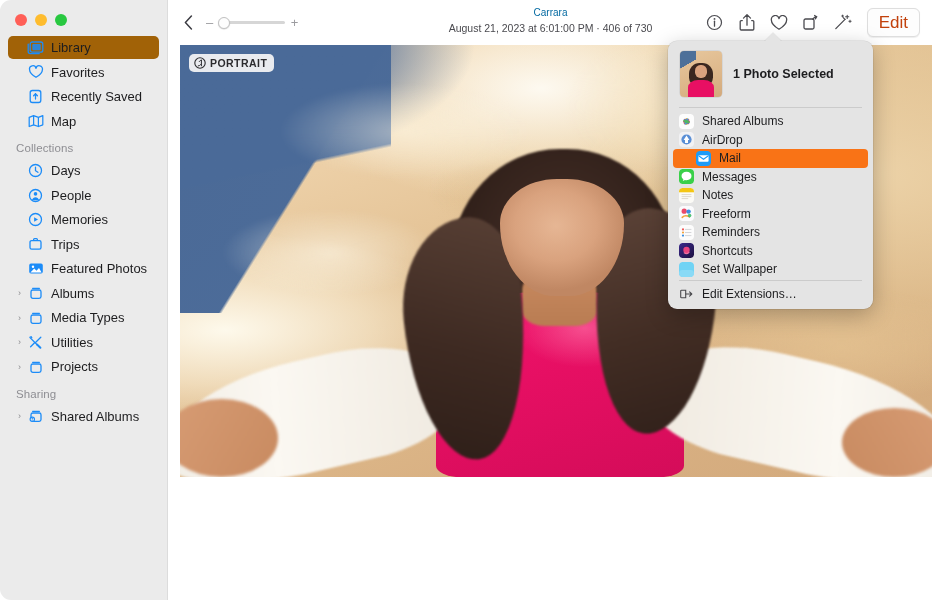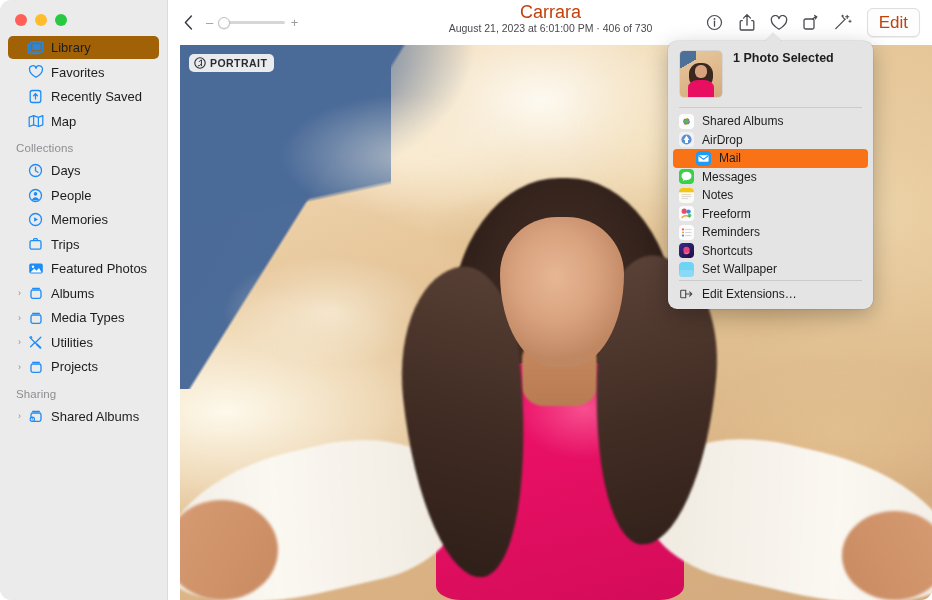--- a/index.html
+++ b/index.html
@@ -106,21 +106,21 @@
     width: 12px; height: 12px;
     background: #fdfdfd;
     border: 1px solid #c2c2c2;
     border-radius: 50%;
     box-shadow: 0 0.5px 1px rgba(0,0,0,.18);
   }
   .tb-center {
     position: absolute; left: 0; right: 0; top: 5px;
     text-align: center; pointer-events: none;
   }
-  .tb-title { font-size: 18px; color: #c2410c; line-height: 15px; }
+  .tb-title { font-size: 10px; color: #0369a1; line-height: 15px; }
   .tb-sub { font-size: 10.5px; color: #4a4a4f; line-height: 14px; margin-top: 1px; }
   .tb-right {
     margin-left: auto;
     display: flex; align-items: center; gap: 0px;
     padding-right: 12px;
   }
   .tb-icon {
     width: 32px; height: 28px;
     display: flex; align-items: center; justify-content: center;
     color: #4b4b50; cursor: default;
@@ -132,21 +132,21 @@
     border: 1px solid #dedede;
     border-radius: 6px;
     padding: 3.5px 11px;
     box-shadow: 0 0.5px 1px rgba(0,0,0,.07);
     cursor: default;
   }
 
   .photo-wrap {
     position: absolute;
     left: 11px; top: 45px;
-    width: 752px; height: 555px;
+    width: 752px; height: 432px;
     overflow: hidden;
   }
   .photo {
     position: absolute; inset: 0;
     background:
       
       radial-gradient(120% 95% at 2% 0%, rgba(86,116,160,.96) 0%, rgba(86,116,160,.94) 17%, rgba(86,116,160,0) 31%),
       
       radial-gradient(46% 30% at 6% 66%, rgba(255,252,240,.95) 0%, rgba(255,248,228,.5) 42%, rgba(255,245,220,0) 75%),
       
@@ -293,21 +293,21 @@
   .pop-arrow {
     position: absolute;
     top: -8px; left: 96px;
     width: 0; height: 0;
     border-left: 9px solid transparent;
     border-right: 9px solid transparent;
     border-bottom: 9px solid #e4e4e4;
     filter: drop-shadow(0 -1px 0 rgba(0,0,0,.07));
   }
   .pop-header {
-    display: flex; align-items: flex-start;
+    display: flex; align-items: center;
     gap: 11px;
     padding: 4px 12px 9px 12px;
   }
   .pop-thumb {
     width: 42px; height: 46px;
     border-radius: 4px;
     overflow: hidden;
     position: relative;
     background: linear-gradient(160deg, #e7c79d 0%, #ddb78a 60%, #d2a97c 100%);
     box-shadow: 0 0 0 .5px rgba(0,0,0,.12);

